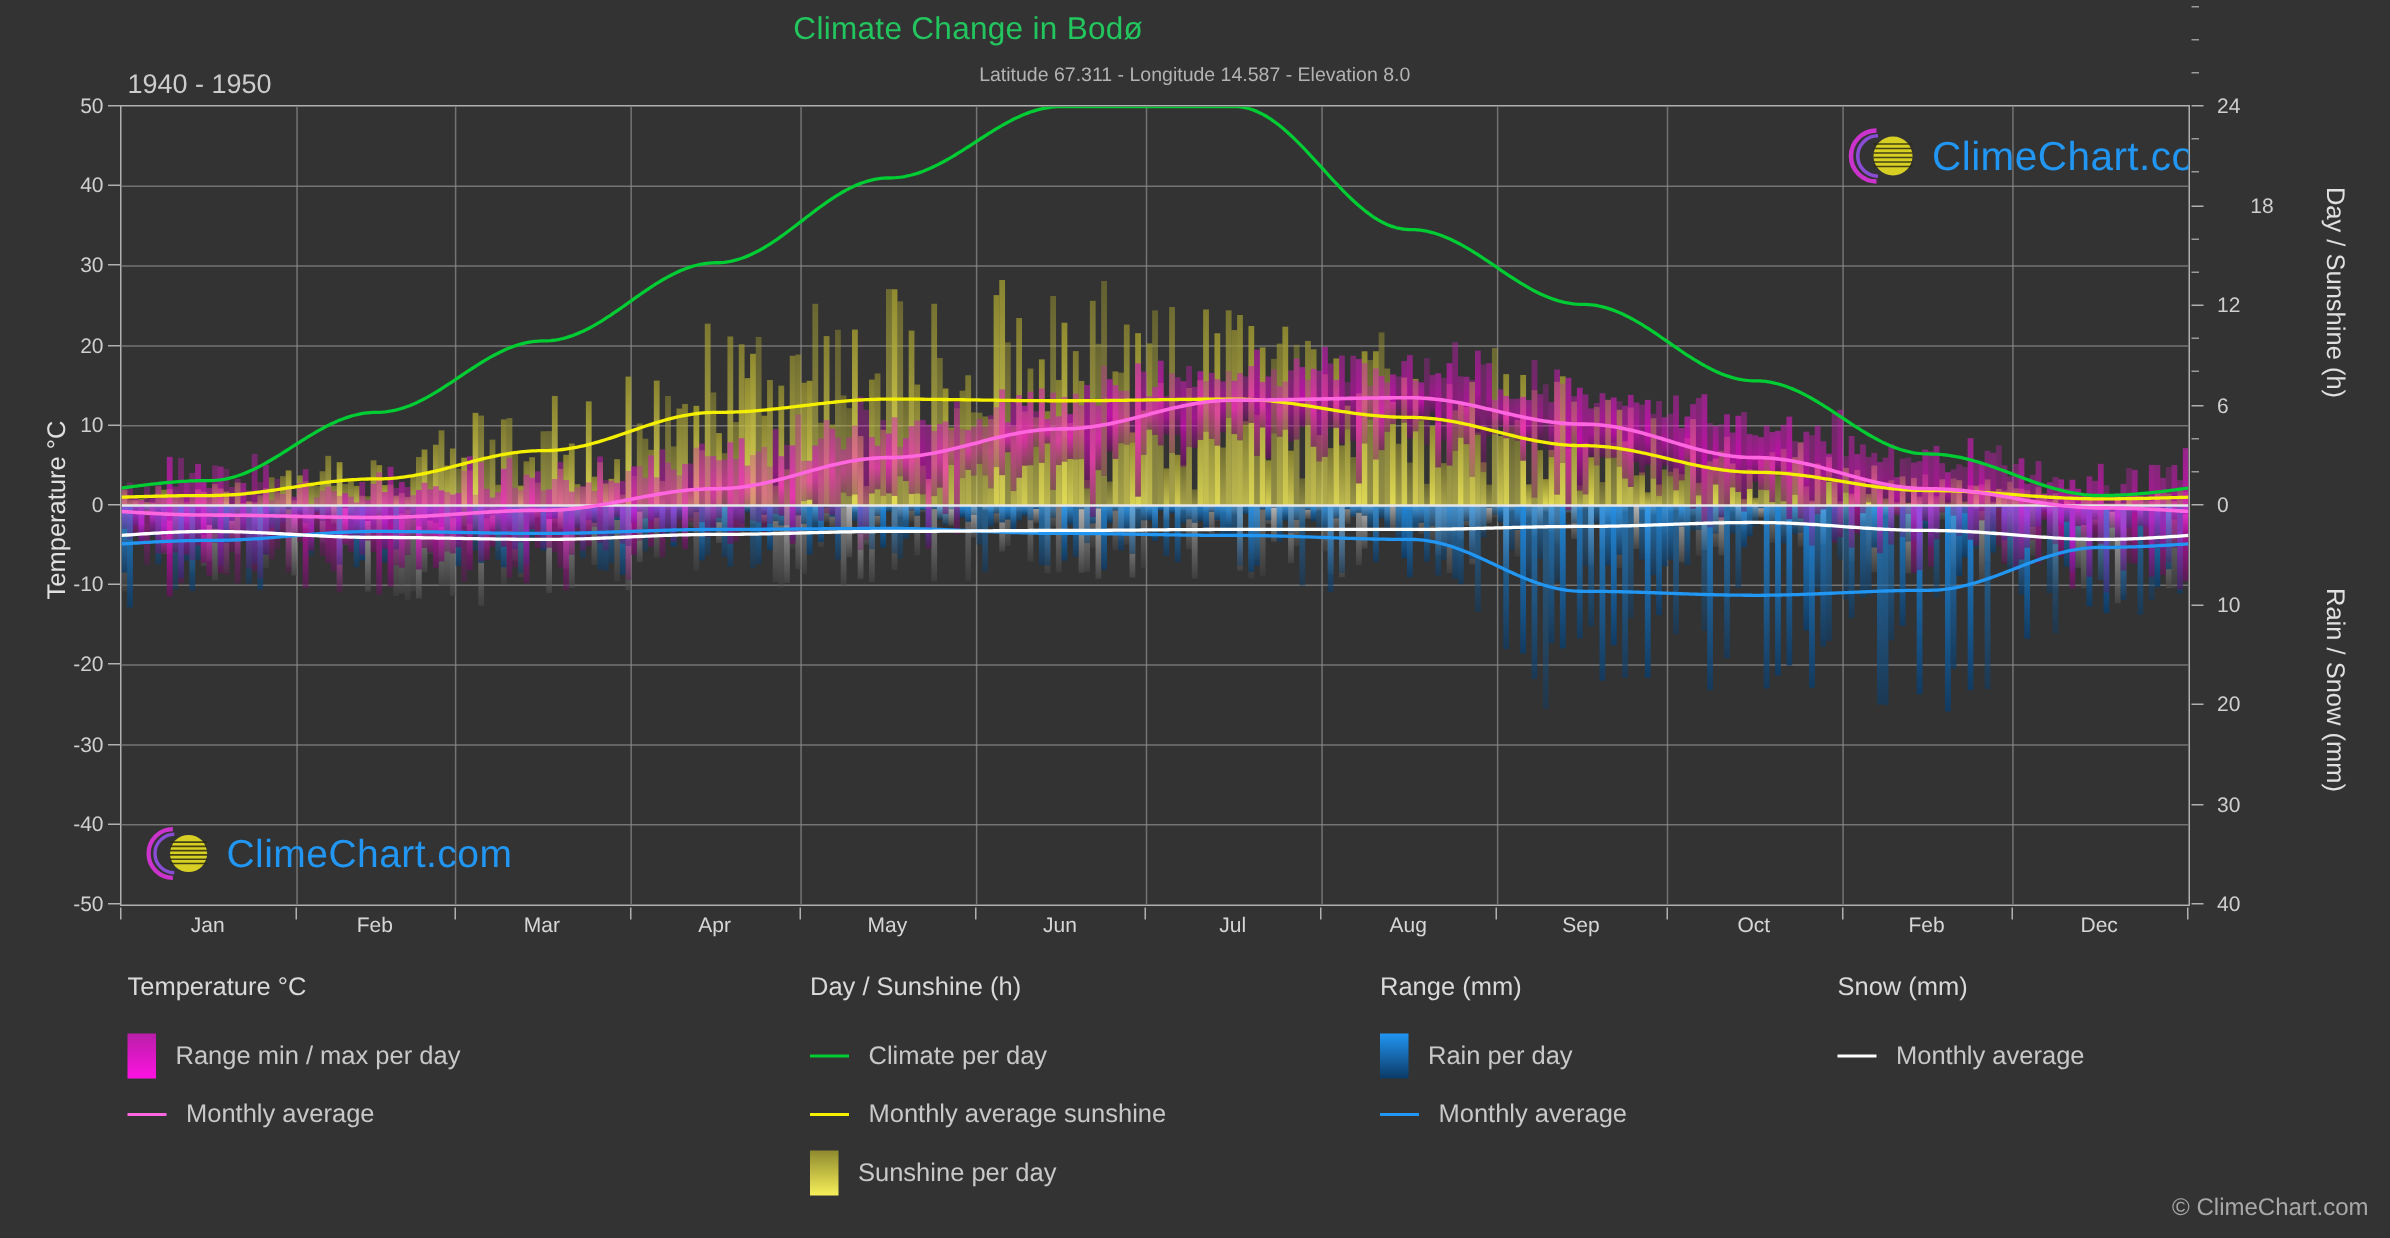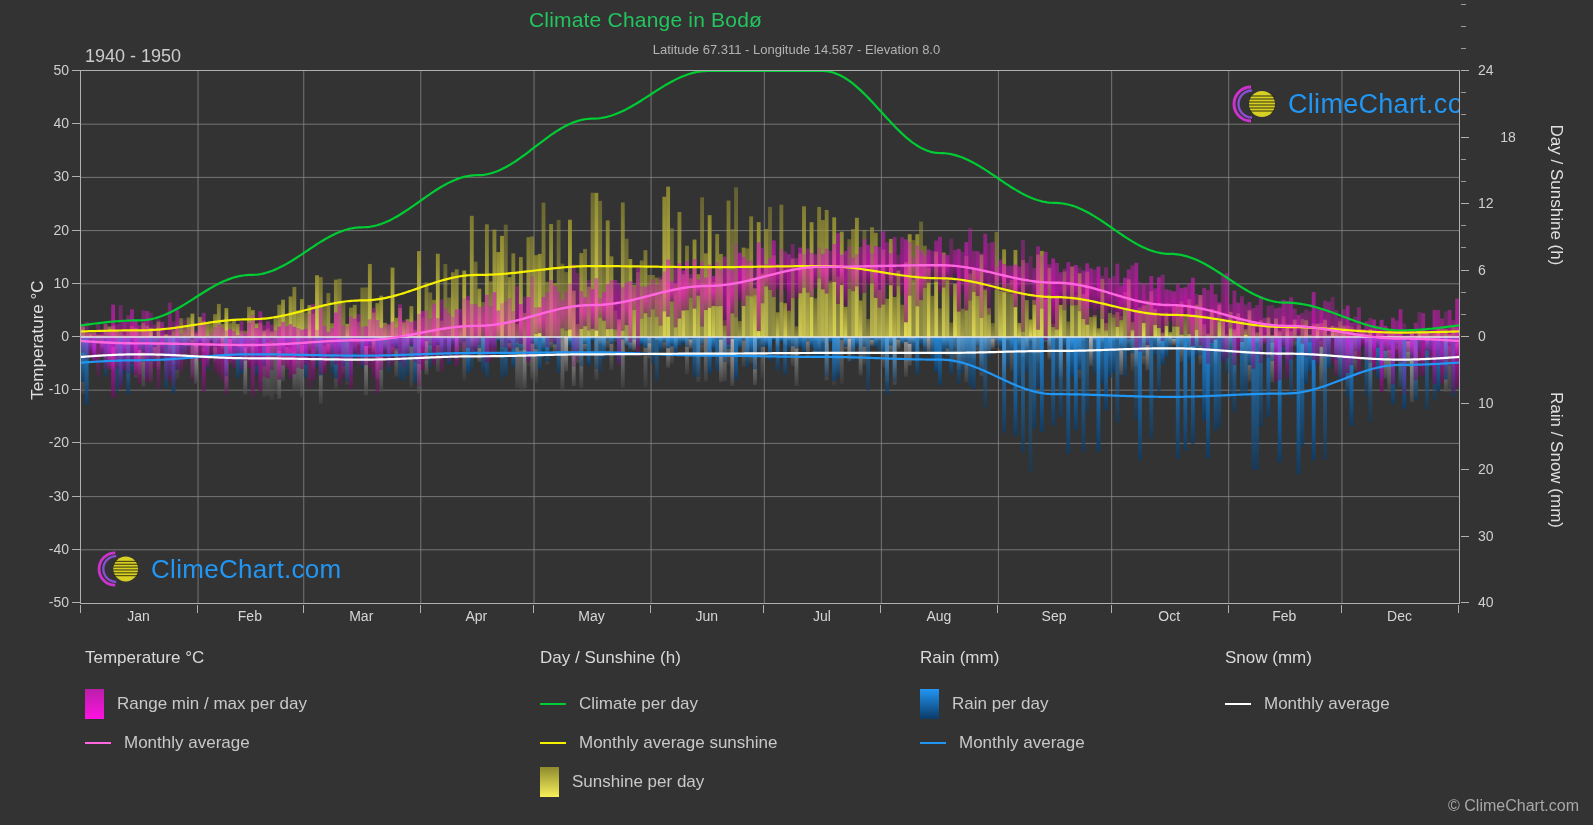--- a/index.html
+++ b/index.html
@@ -1751,21 +1751,21 @@
       <div class="legend-row">
         <span class="swatch-line" style="border-top-color: rgb(245, 240, 0);"></span>
         <span class="legend-label">Monthly average sunshine</span>
       </div>
       <div class="legend-row">
         <span class="swatch-box" style="background: linear-gradient(rgb(142, 138, 46), rgb(247, 240, 90));"></span>
         <span class="legend-label">Sunshine per day</span>
       </div>
     </div>
     <div class="legend-col" style="left: 920px;">
-      <div class="legend-title">Rain (mm)</div>
+      <div class="legend-title">Range (mm)</div>
       <div class="legend-row">
         <span class="swatch-box" style="background: linear-gradient(rgb(33, 150, 243), rgb(11, 58, 102));"></span>
         <span class="legend-label">Rain per day</span>
       </div>
       <div class="legend-row">
         <span class="swatch-line" style="border-top-color: rgb(33, 150, 243);"></span>
         <span class="legend-label">Monthly average</span>
       </div>
     </div>
     <div class="legend-col" style="left: 1225px;">

